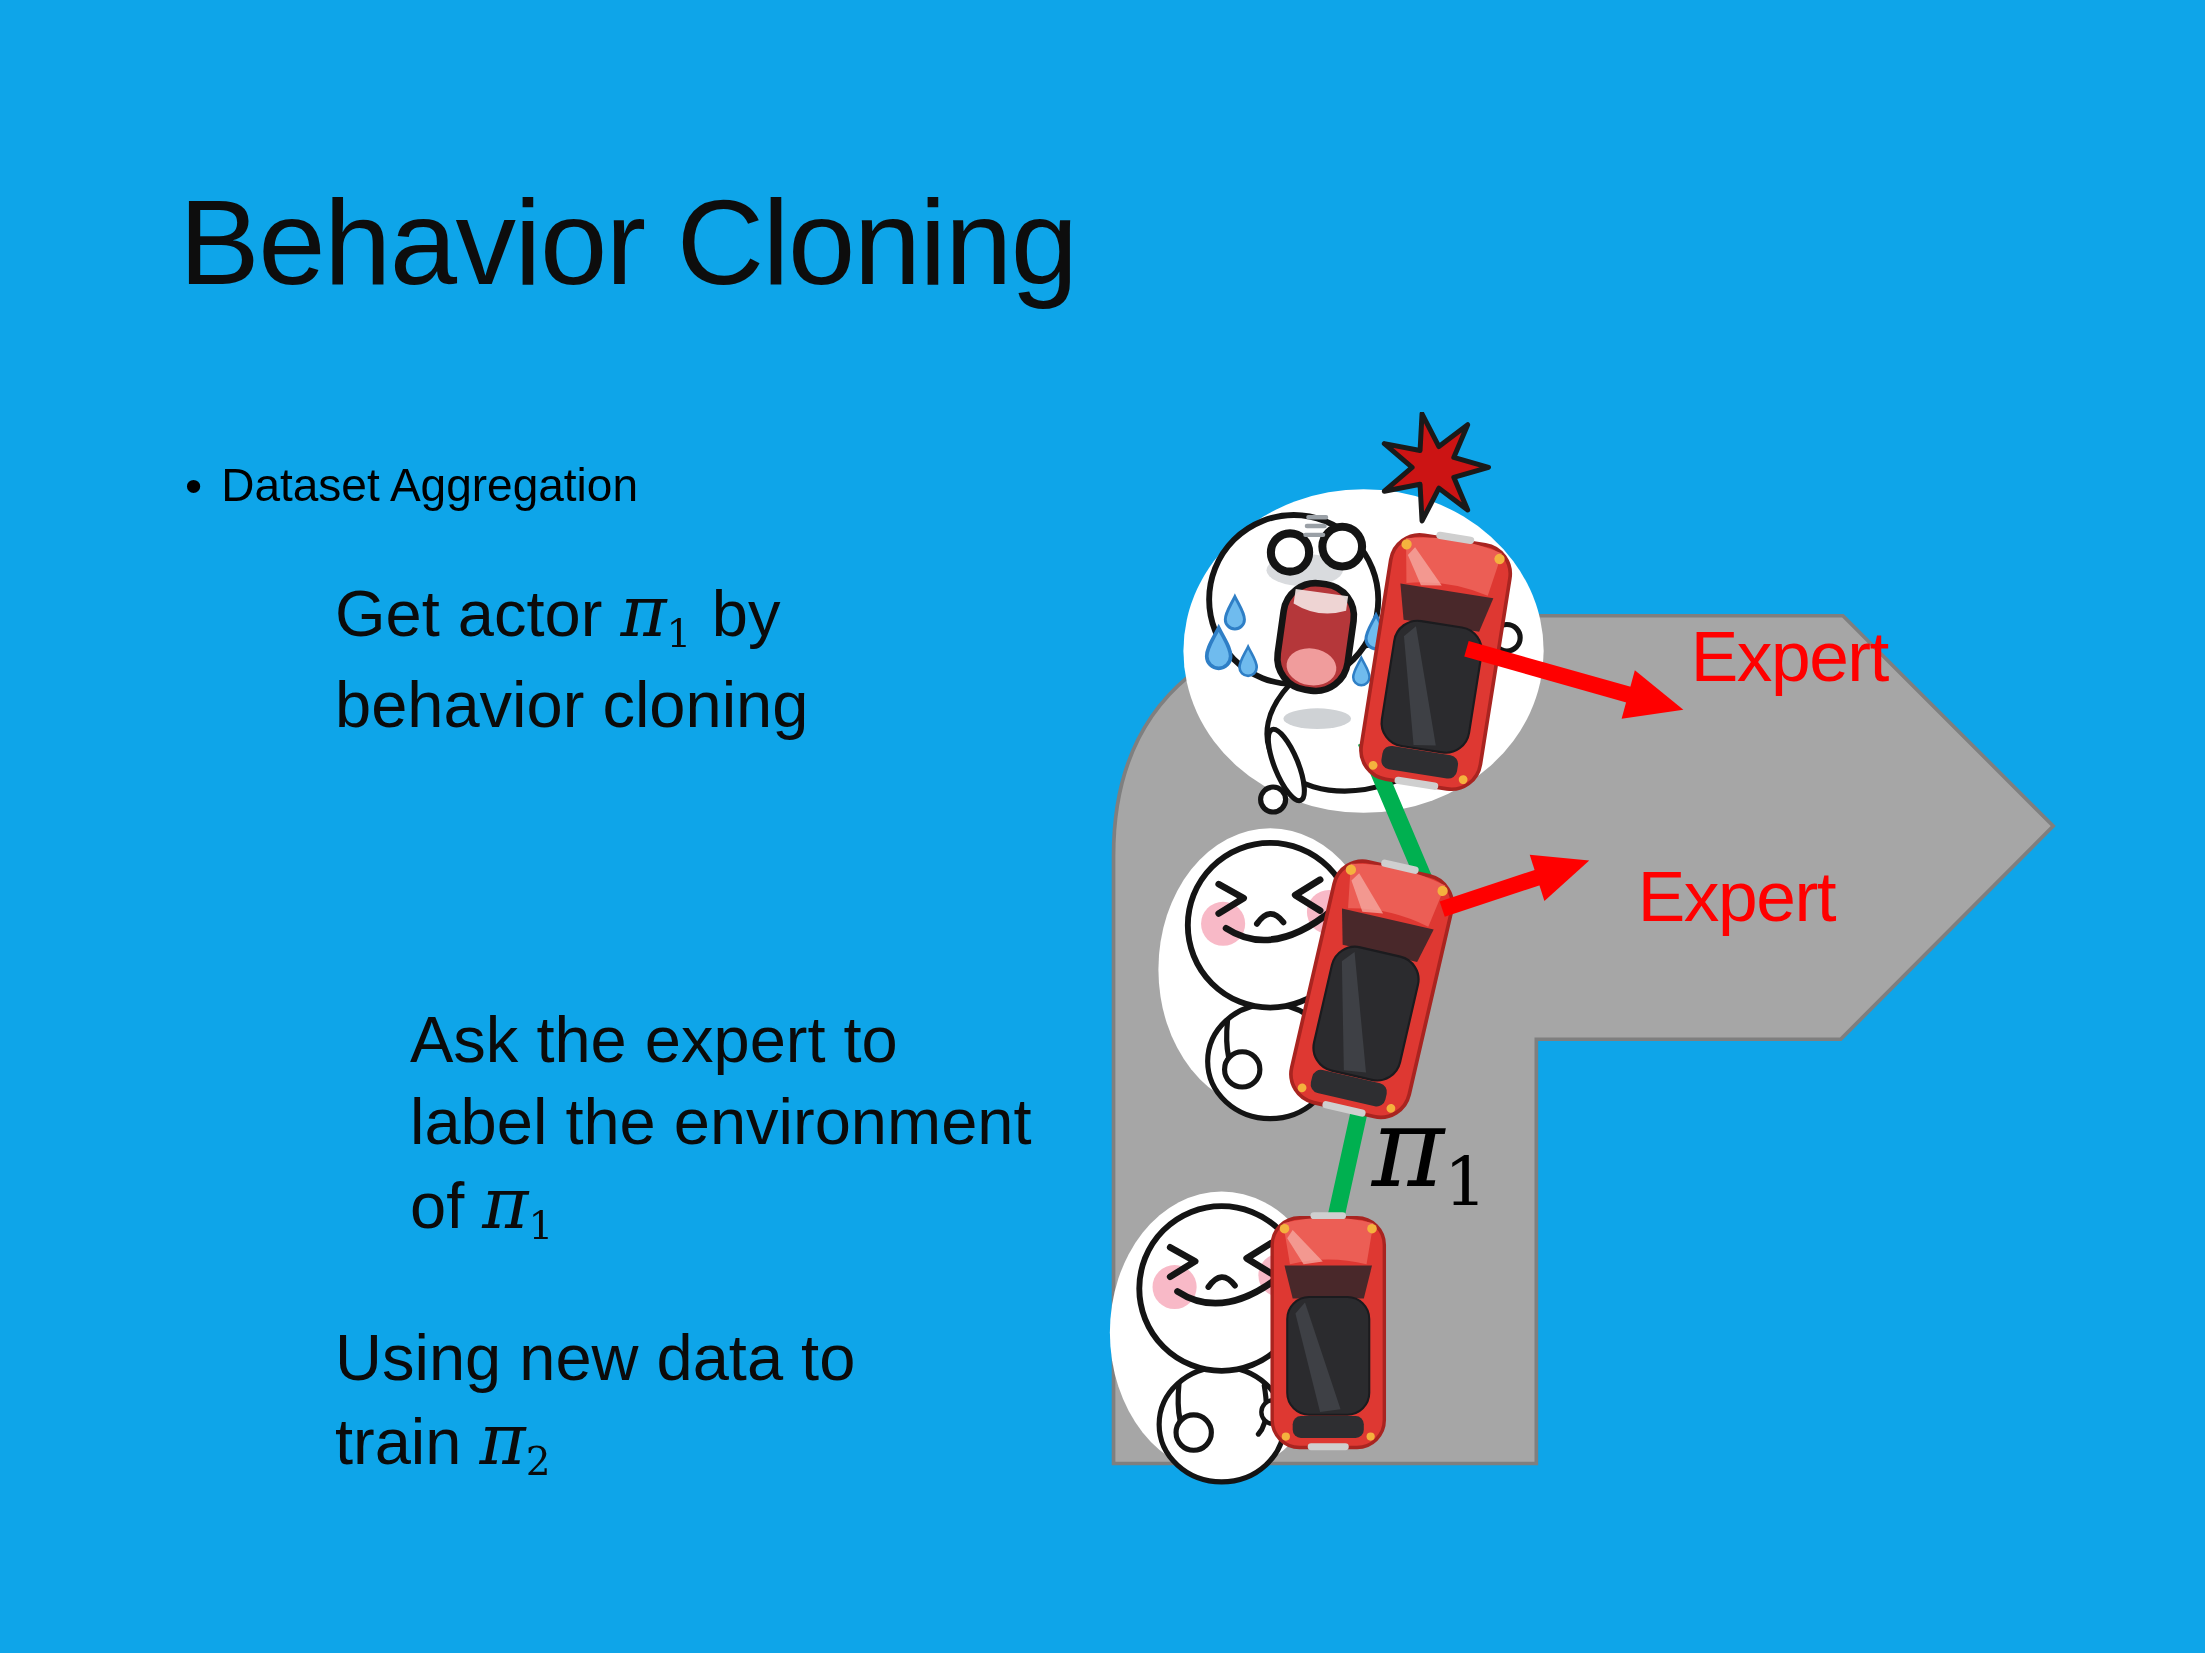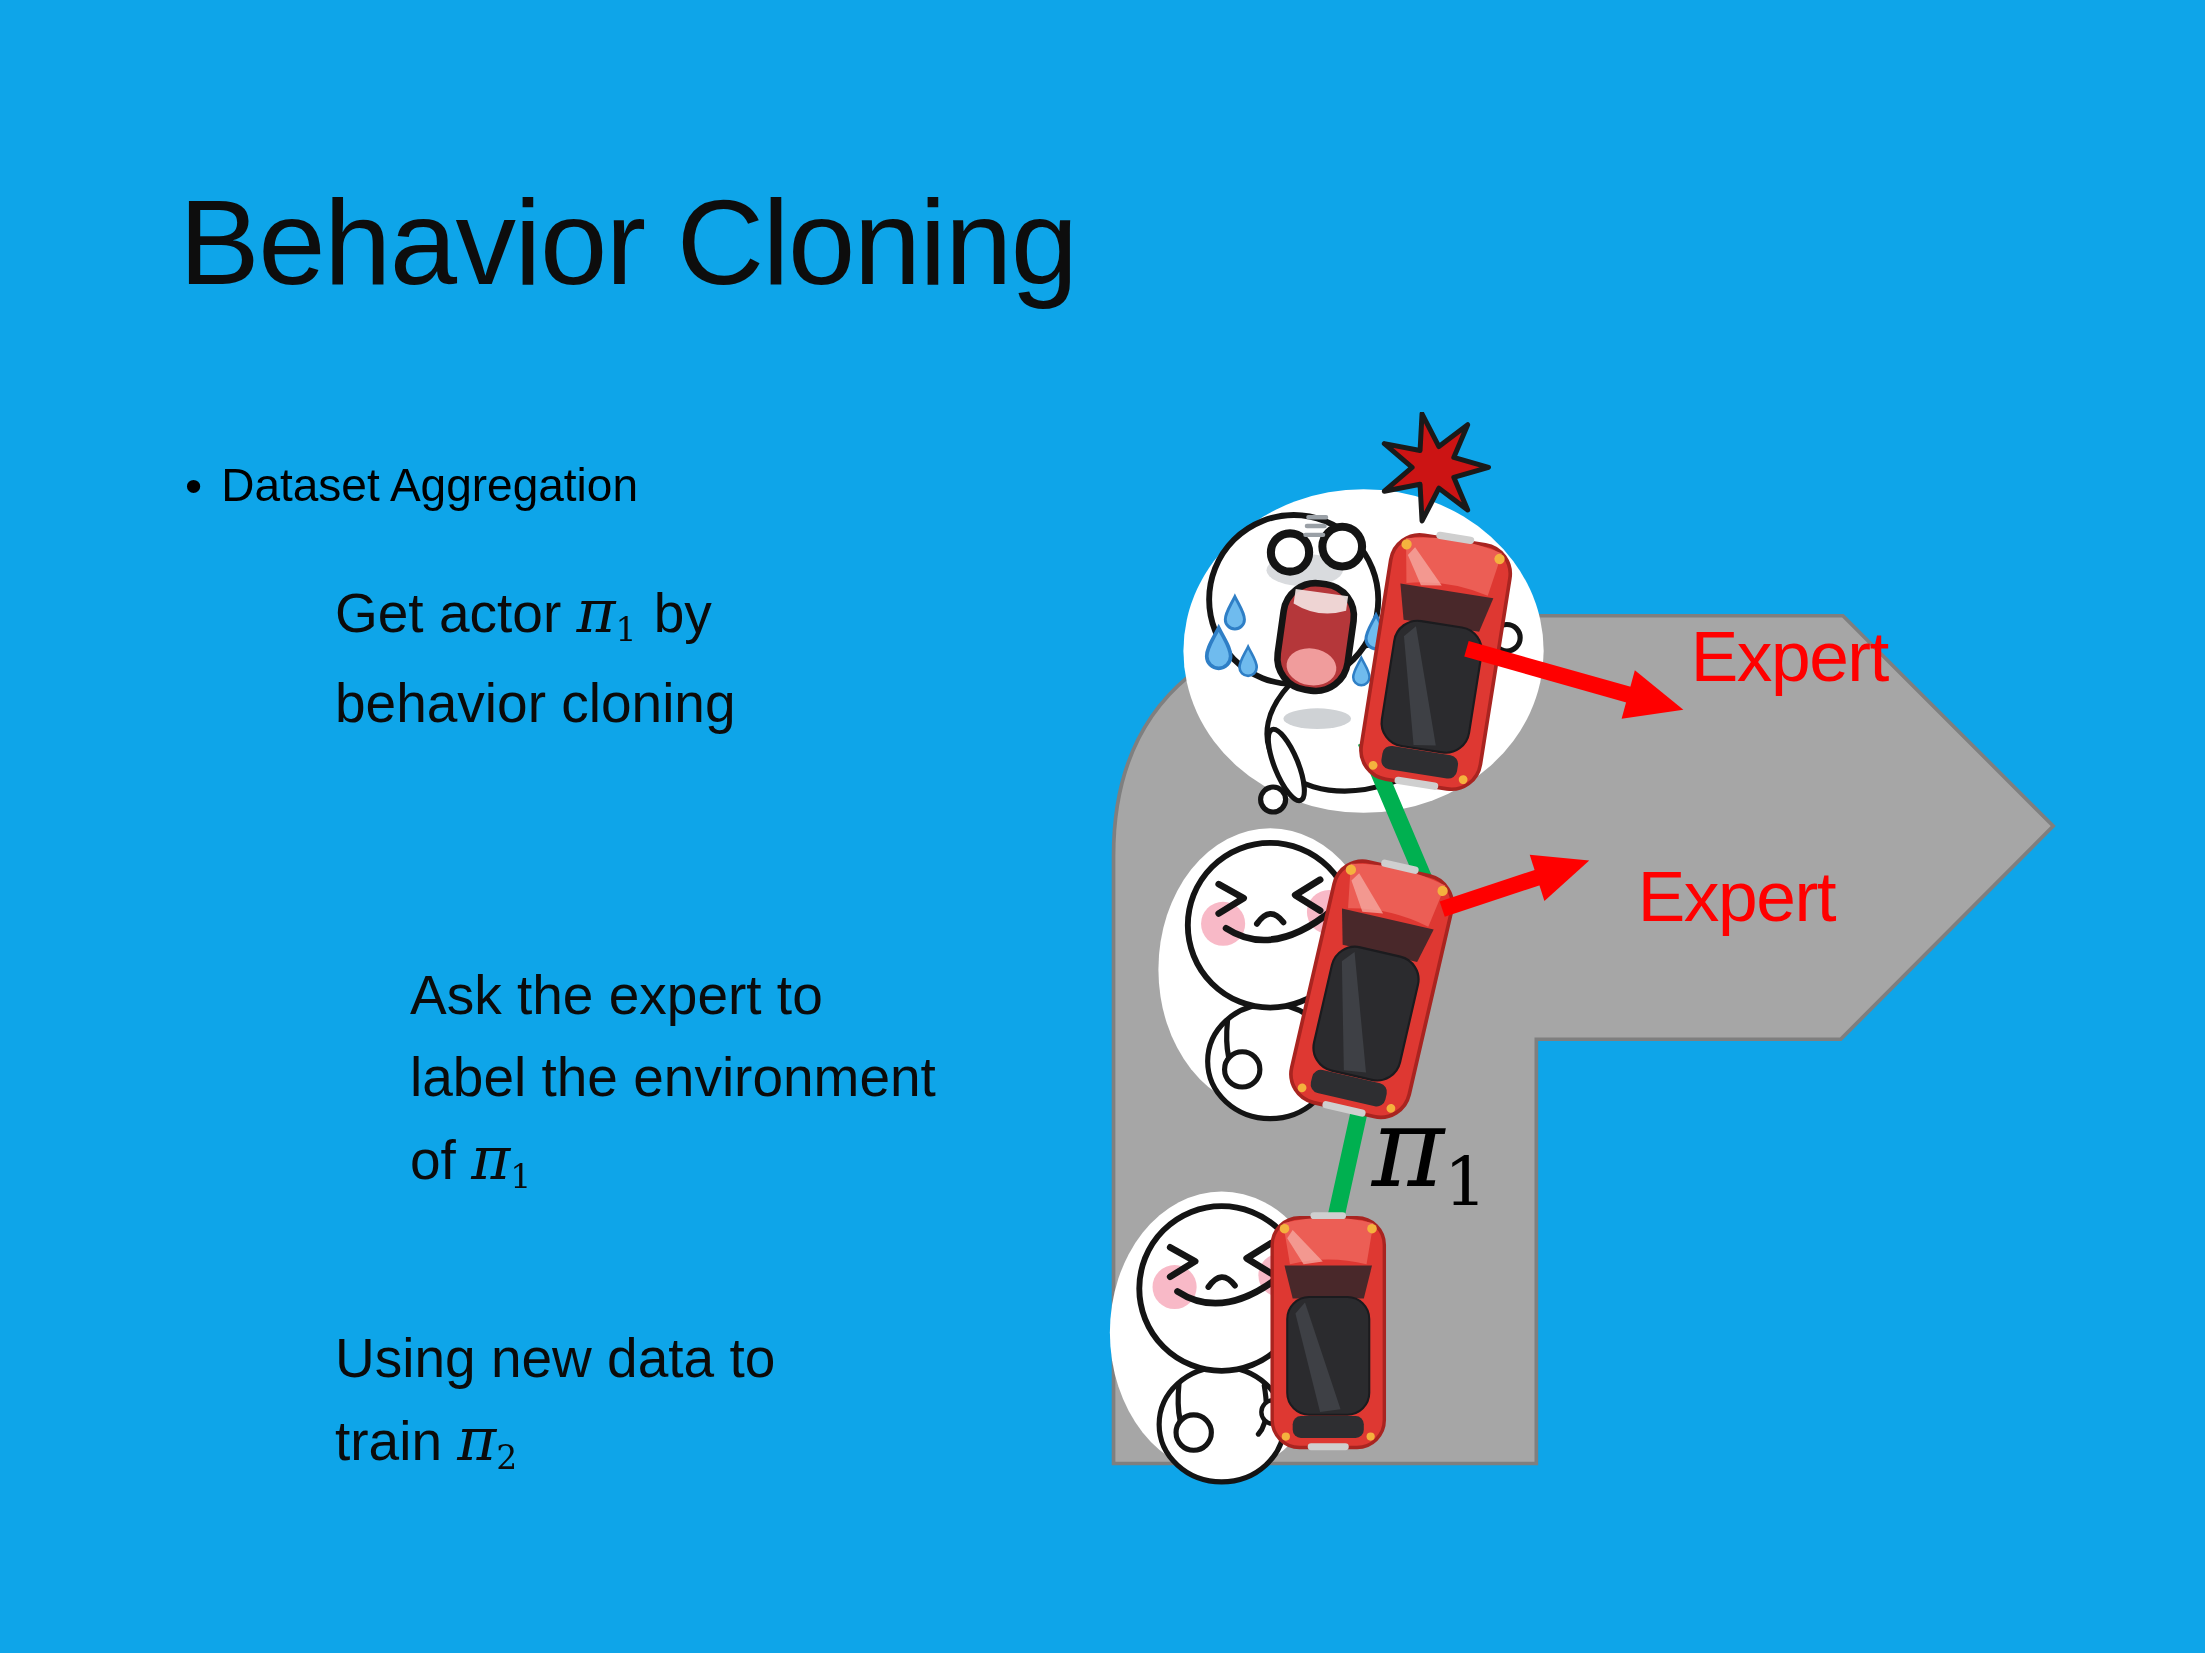--- a/index.html
+++ b/index.html
@@ -3,24 +3,24 @@
 <meta charset="utf-8">
 <style>
   html,body{margin:0;padding:0;background:#e8e8e8;}
   .page{position:relative;width:2205px;height:1654px;background:#0ea5e9;overflow:hidden;
         font-family:"Liberation Sans",sans-serif;color:#000;}
   .title{position:absolute;left:179px;top:172px;font-size:121px;font-weight:300;
          letter-spacing:-1.5px;white-space:nowrap;color:#0d0d0d;}
   .bullet-row{position:absolute;left:185px;top:444px;display:flex;align-items:flex-start;}
   .bullet-dot{font-size:49px;line-height:82px;margin-right:19px;}
   .bullet-text{font-size:46px;line-height:82px;white-space:nowrap;}
-  .para{position:absolute;font-size:55px;line-height:82px;white-space:nowrap;color:#0b0b0b;}
+  .para{position:absolute;font-size:65px;line-height:82px;white-space:nowrap;color:#0b0b0b;}
   .p1{left:335px;top:571px;}
   .p2{left:335px;top:808px;}
-  .p3{left:410px;top:954px;}
+  .p3{left:410px;top:999px;}
   .p4{left:335px;top:1317px;}
   .pi{font-family:"DejaVu Serif",serif;font-style:italic;font-size:1.08em;}
   .sub{font-family:"DejaVu Serif",serif;font-size:0.60em;position:relative;top:0.28em;
        font-style:normal;margin-right:0.06em;}
   .diagram{position:absolute;left:1029px;top:412px;width:1147px;height:1103px;}
   svg text{font-family:"Liberation Sans",sans-serif;}
   .expert-text{font-size:97px;letter-spacing:-2px;}
   .pi-road{font-family:"DejaVu Serif",serif;font-style:italic;}
 </style>
 </head>

